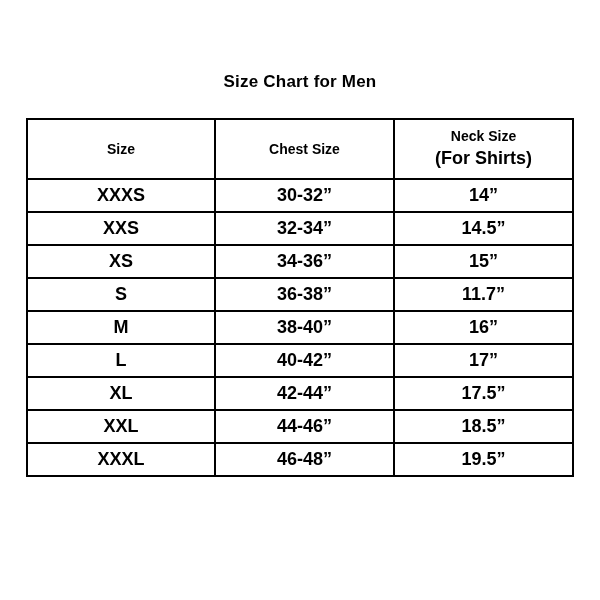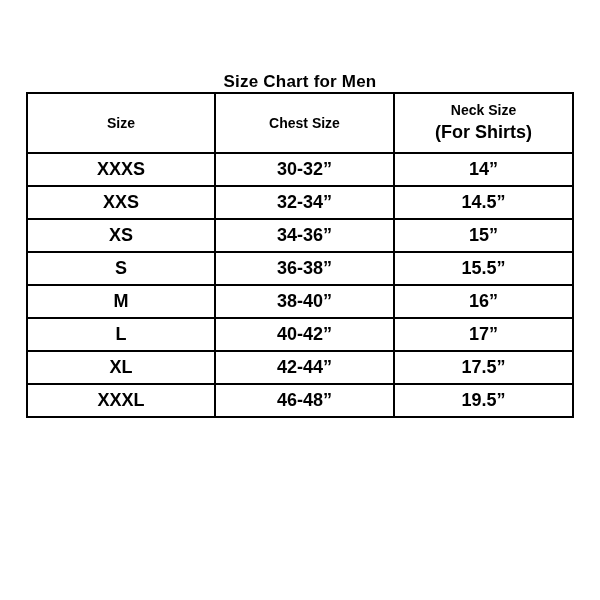--- a/index.html
+++ b/index.html
@@ -25,20 +25,21 @@
   }
   .chart-title {
     font-size: 17px;
     font-weight: bold;
     text-align: center;
     margin-top: 72px;
     margin-bottom: 0;
     letter-spacing: 0.2px;
   }
   table.size-table {
+    margin-top: 26px;
     border-collapse: collapse;
     width: 540px;
     table-layout: fixed;
     border-radius: 21px;
   }
   table.size-table td,
   table.size-table th {
     border: 2px solid #000000;
     text-align: center;
     font-size: 18px;
@@ -99,38 +100,43 @@
         <td>14.5”</td>
       </tr>
       <tr>
         <td>XS</td>
         <td>34-36”</td>
         <td>15”</td>
       </tr>
       <tr>
         <td>S</td>
         <td>36-38”</td>
-        <td>15.5”</td>
+        <td>11.7”</td>
       </tr>
       <tr>
         <td>M</td>
         <td>38-40”</td>
         <td>16”</td>
       </tr>
       <tr>
         <td>L</td>
         <td>40-42”</td>
         <td>17”</td>
       </tr>
       <tr>
         <td>XL</td>
         <td>42-44”</td>
         <td>17.5”</td>
       </tr>
       <tr>
+        <td>XXL</td>
+        <td>44-46”</td>
+        <td>18.5”</td>
+      </tr>
+      <tr>
         <td>XXXL</td>
         <td>46-48”</td>
         <td>19.5”</td>
       </tr>
     </tbody>
   </table>
 
 </div>
 
 </body></html>

